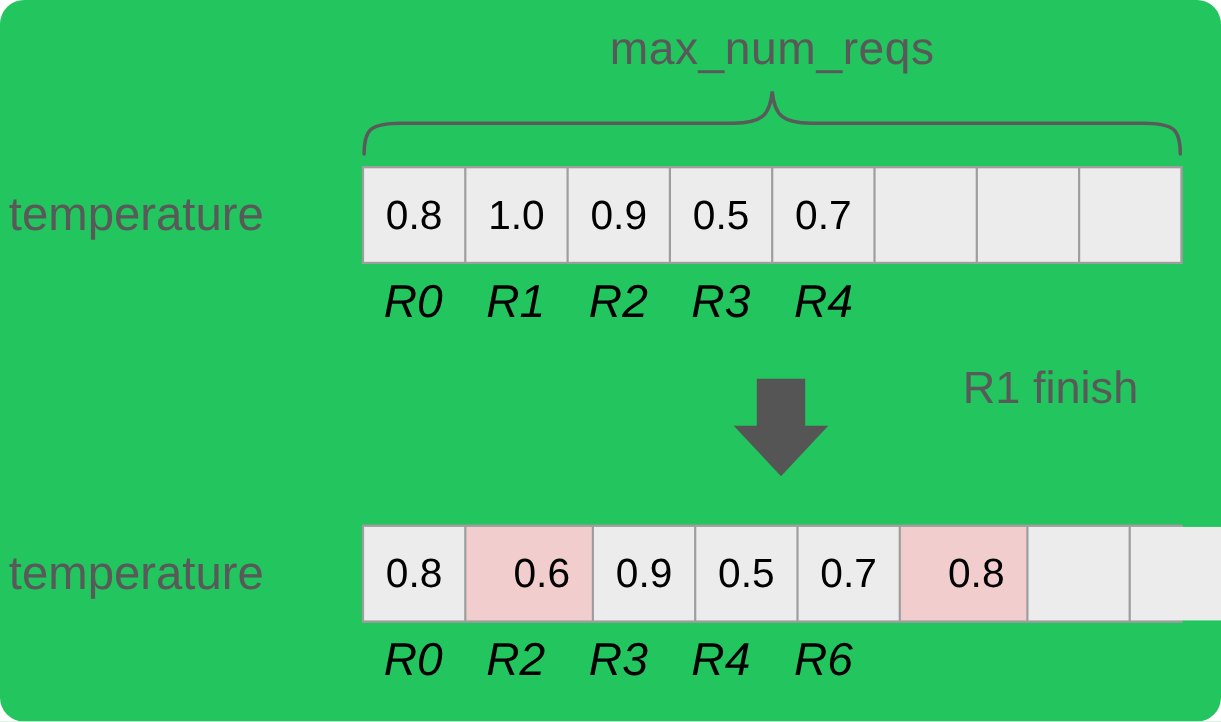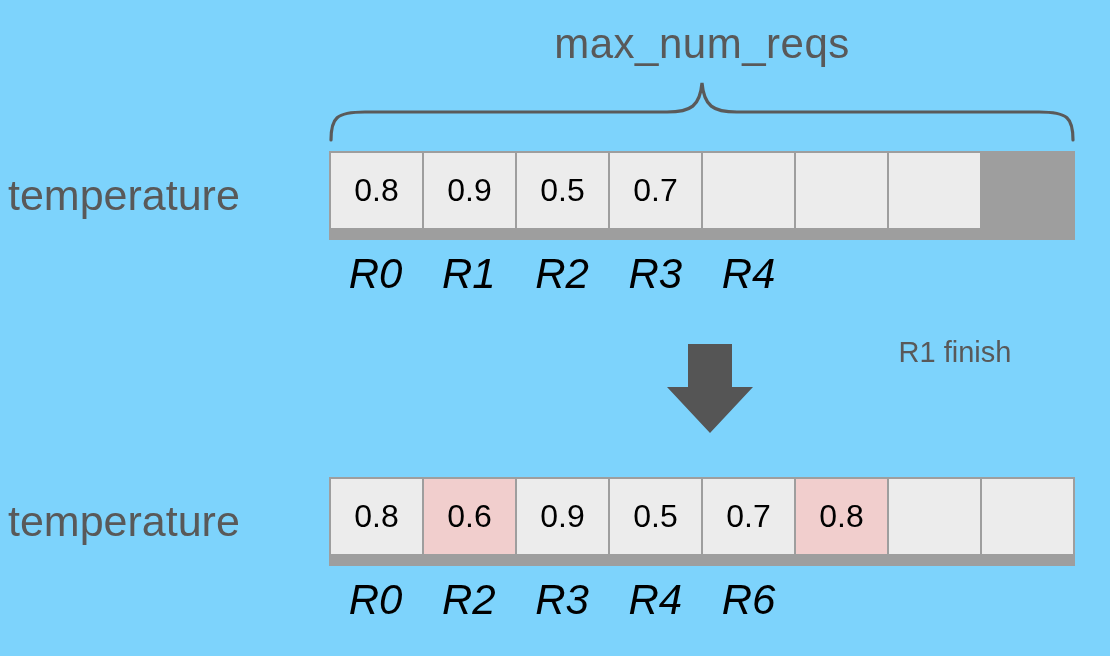--- a/index.html
+++ b/index.html
@@ -5,22 +5,23 @@
   html, body {
     margin: 0;
     padding: 0;
     background: #ffffff;
     font-family: "Liberation Sans", sans-serif;
   }
   .stage {
     position: relative;
     width: 1110px;
     height: 656px;
-    background: #7dd3fc;
+    background: #22c55e;
     overflow: hidden;
+    border-radius: 22px;
   }
   .brace-title {
     position: absolute;
     left: 329px;
     top: 20px;
     width: 746px;
     text-align: center;
     font-size: 42px;
     color: #595959;
     letter-spacing: 0.5px;
@@ -51,30 +52,30 @@
     background: #9e9e9e;
     border: 2px solid #9e9e9e;
     box-sizing: border-box;
     width: 746px;
     height: 89px;
   }
   .array.first { top: 151px; }
   .array.second { top: 477px; }
   .cell {
     width: 91px;
-    height: 75px;
+    height: 85px;
     background: #ececec;
     display: flex;
     align-items: center;
     justify-content: center;
-    font-size: 32px;
+    font-size: 37px;
     color: #000000;
     flex: 0 0 auto;
   }
-  .cell.highlight { background: #f1cecd; }
+  .cell.highlight { background: #f1cecd; padding-left: 23px; }
   .labels-row {
     position: absolute;
     left: 329px;
     width: 746px;
     display: flex;
     font-style: italic;
   }
   .labels-row.first { top: 250px; }
   .labels-row.second { top: 576px; }
   .labels-row .req-label {
@@ -90,40 +91,41 @@
     top: 344px;
     width: 86px;
     height: 89px;
   }
   .transition-note {
     position: absolute;
     left: 810px;
     top: 326px;
     width: 290px;
     text-align: center;
-    font-size: 29px;
+    font-size: 41px;
     line-height: 53px;
     color: #595959;
   }
 </style>
 </head>
 <body>
 
 <div class="stage">
 
   <div class="brace-title">max_num_reqs</div>
 
   <svg class="brace-svg" viewBox="0 0 746 62">
     <path d="M 2,60 C 2,38 7,32 36,32 L 338,32 C 362,32 371,26 373,3 C 375,26 384,32 408,32 L 710,32 C 739,32 744,38 744,60" fill="none" stroke="#5a5a5a" stroke-width="3.2" stroke-linecap="round"></path>
   </svg>
 
   <div class="row-label first">temperature</div>
 
   <div class="array first">
     <div class="cell">0.8</div>
+    <div class="cell">1.0</div>
     <div class="cell">0.9</div>
     <div class="cell">0.5</div>
     <div class="cell">0.7</div>
     <div class="cell"></div>
     <div class="cell"></div>
     <div class="cell"></div>
   </div>
 
   <div class="labels-row first">
     <div class="req-label">R0</div>

